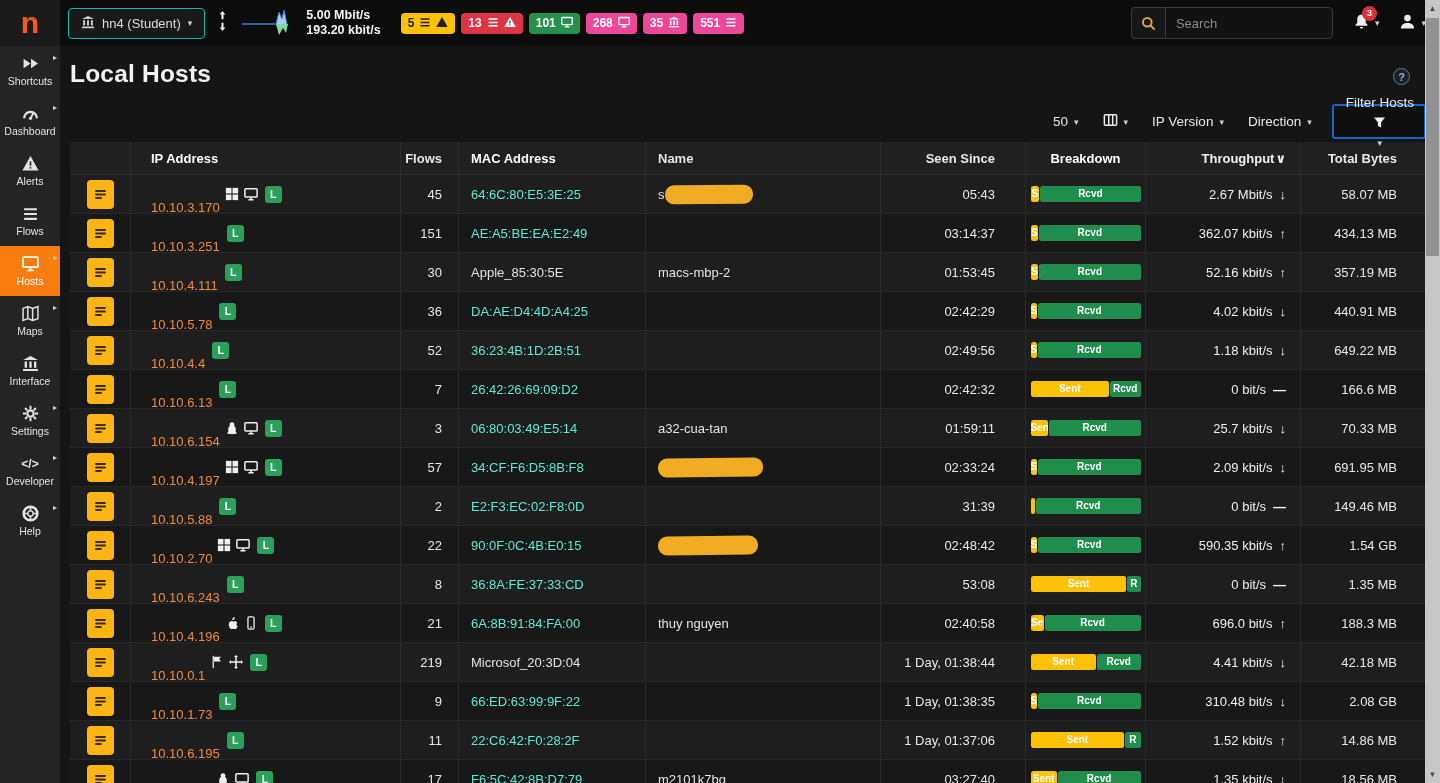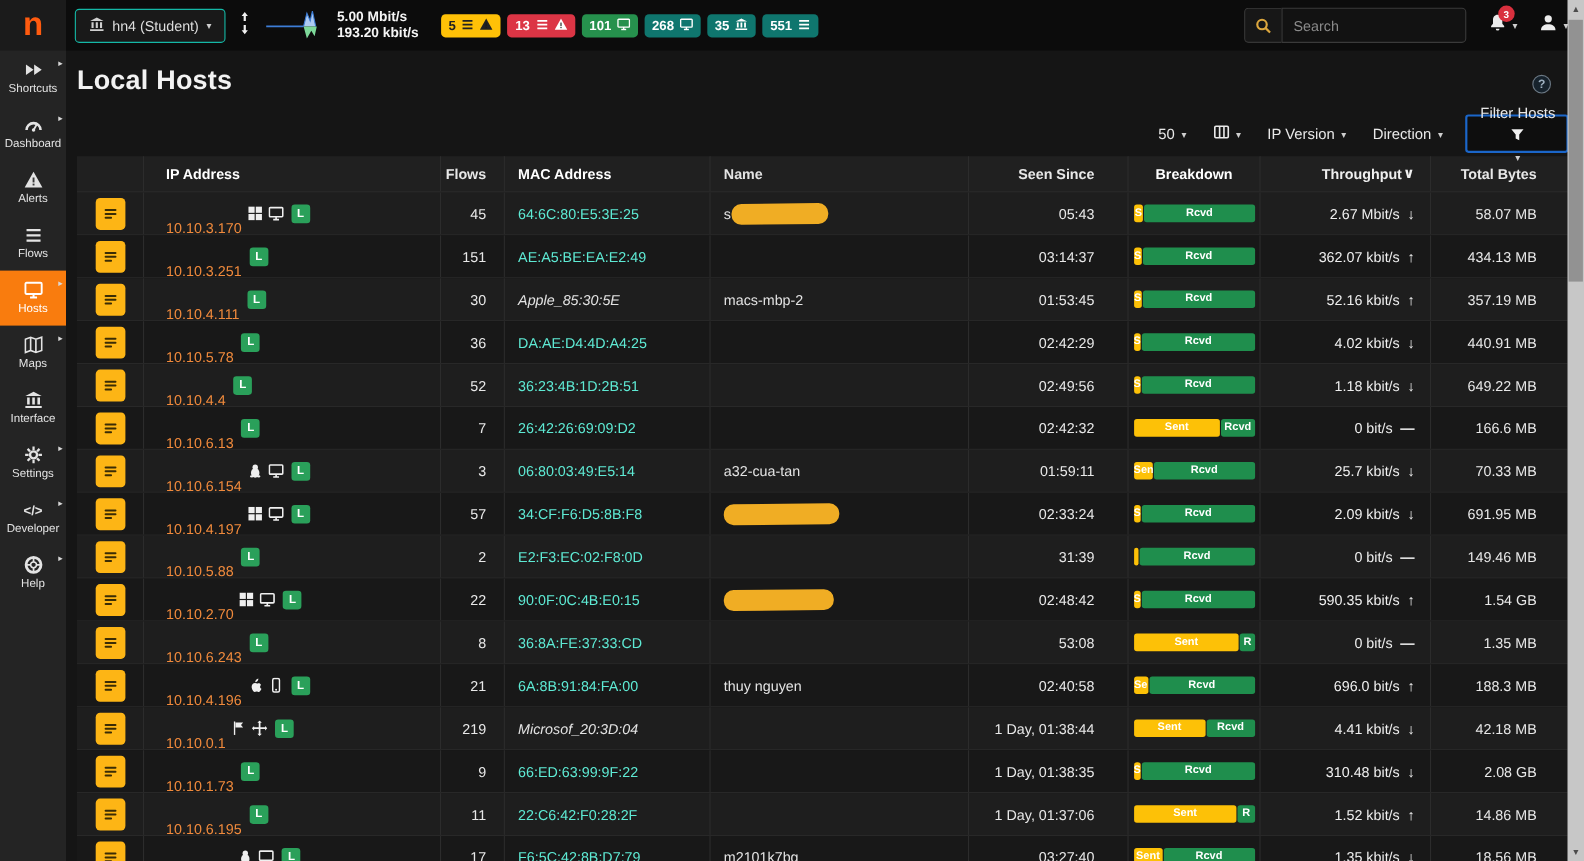--- a/index.html
+++ b/index.html
@@ -30,21 +30,21 @@
   .updown { color:#f2f2f2; } .updown svg{ width:15px; height:22px; fill:currentColor; }
   .rates { color:#f5f5f5; font-size:12.5px; font-weight:600; line-height:15px; white-space:nowrap; }
   .badges { display:flex; gap:6px; margin-left:10px; }
   .badge { height:21px; border-radius:4px; padding:0 7px; font-size:12px; font-weight:bold;
     display:flex; align-items:center; gap:5px; cursor:pointer; }
   .badge svg { width:12px; height:12px; fill:currentColor; }
   .badge .b-glyph { font-size:12px; line-height:1; }
   .badge.yellow { background:#ffc107; color:#222; }
   .badge.red { background:#dc3545; color:#fff; }
   .badge.green { background:#26914d; color:#fff; }
-  .badge.gray { background:#0f766e; color:#fff; }
+  .badge.gray { background:#ec4899; color:#fff; }
   .top-right { margin-left:auto; display:flex; align-items:center; gap:20px; }
   .searchbox { display:flex; }
   .search-icon-box { width:34px; height:32px; background:#171717; border:1px solid #3a3a3a; border-right:none;
     border-radius:4px 0 0 4px; display:flex; align-items:center; justify-content:center; color:#dca73e; }
   .search-icon-box svg { width:15px; height:15px; stroke:currentColor; fill:none; }
   .searchbox input { width:168px; height:32px; background:#121212; border:1px solid #3a3a3a; border-radius:0 4px 4px 0;
     color:#c9c9c9; padding:0 10px; font-size:13px; outline:none; }
   .searchbox input::placeholder { color:#8a8a8a; }
   .bell-wrap,.user-wrap { position:relative; display:flex; align-items:center; gap:5px; color:#ececec; cursor:pointer; }
   .bell-wrap svg,.user-wrap svg { width:17px; height:17px; fill:currentColor; }
@@ -81,21 +81,21 @@
   .c-mac { padding-left:12px; }
   .c-name { padding-left:12px; color:#e3e3e3; }
   .c-seen { padding-right:30px; color:#e8e8e8; }
   .c-thr { padding-right:14px; color:#efefef; }
   .c-total { padding-right:28px; color:#e8e8e8; }
   .menu-btn { width:27px; height:29px; background:#fdb515; border:none; border-radius:4px; margin:0 auto;
     display:flex; align-items:center; justify-content:center; cursor:pointer; }
   .menu-btn svg { width:13px; height:13px; stroke:#3a2c05; }
   .ip-link { color:#f08a3c; text-decoration:none; cursor:pointer;margin-top:27px; }
   .mac-link { color:#5eead4; cursor:pointer; }
-  .mac-plain { color:#e3e3e3;font-style:italic; }
+  .mac-plain { color:#e3e3e3; }
   .dev-icon { color:#efefef; display:flex; }
   .dev-icon svg { width:14px; height:14px; fill:currentColor; }
   .lbadge { width:17px; height:17px; background:#2aa05a; color:#fff; border-radius:3px; font-size:10.5px;
     font-weight:bold; display:flex; align-items:center; justify-content:center; margin-left:2px; }
   .redact { display:inline-block; height:19px; border-radius:9px; background:#f0ad24; transform:rotate(-.6deg); }
   .bar { width:110px; height:16px; display:flex; gap:1px; }
   .seg { height:16px; border-radius:2.5px; color:#fff; font-size:10px; font-weight:bold; line-height:16px;
     text-align:center; overflow:hidden; }
   .seg.sent { background:#fdc107; }
   .seg.rcvd { background:#1f8e4d; }

